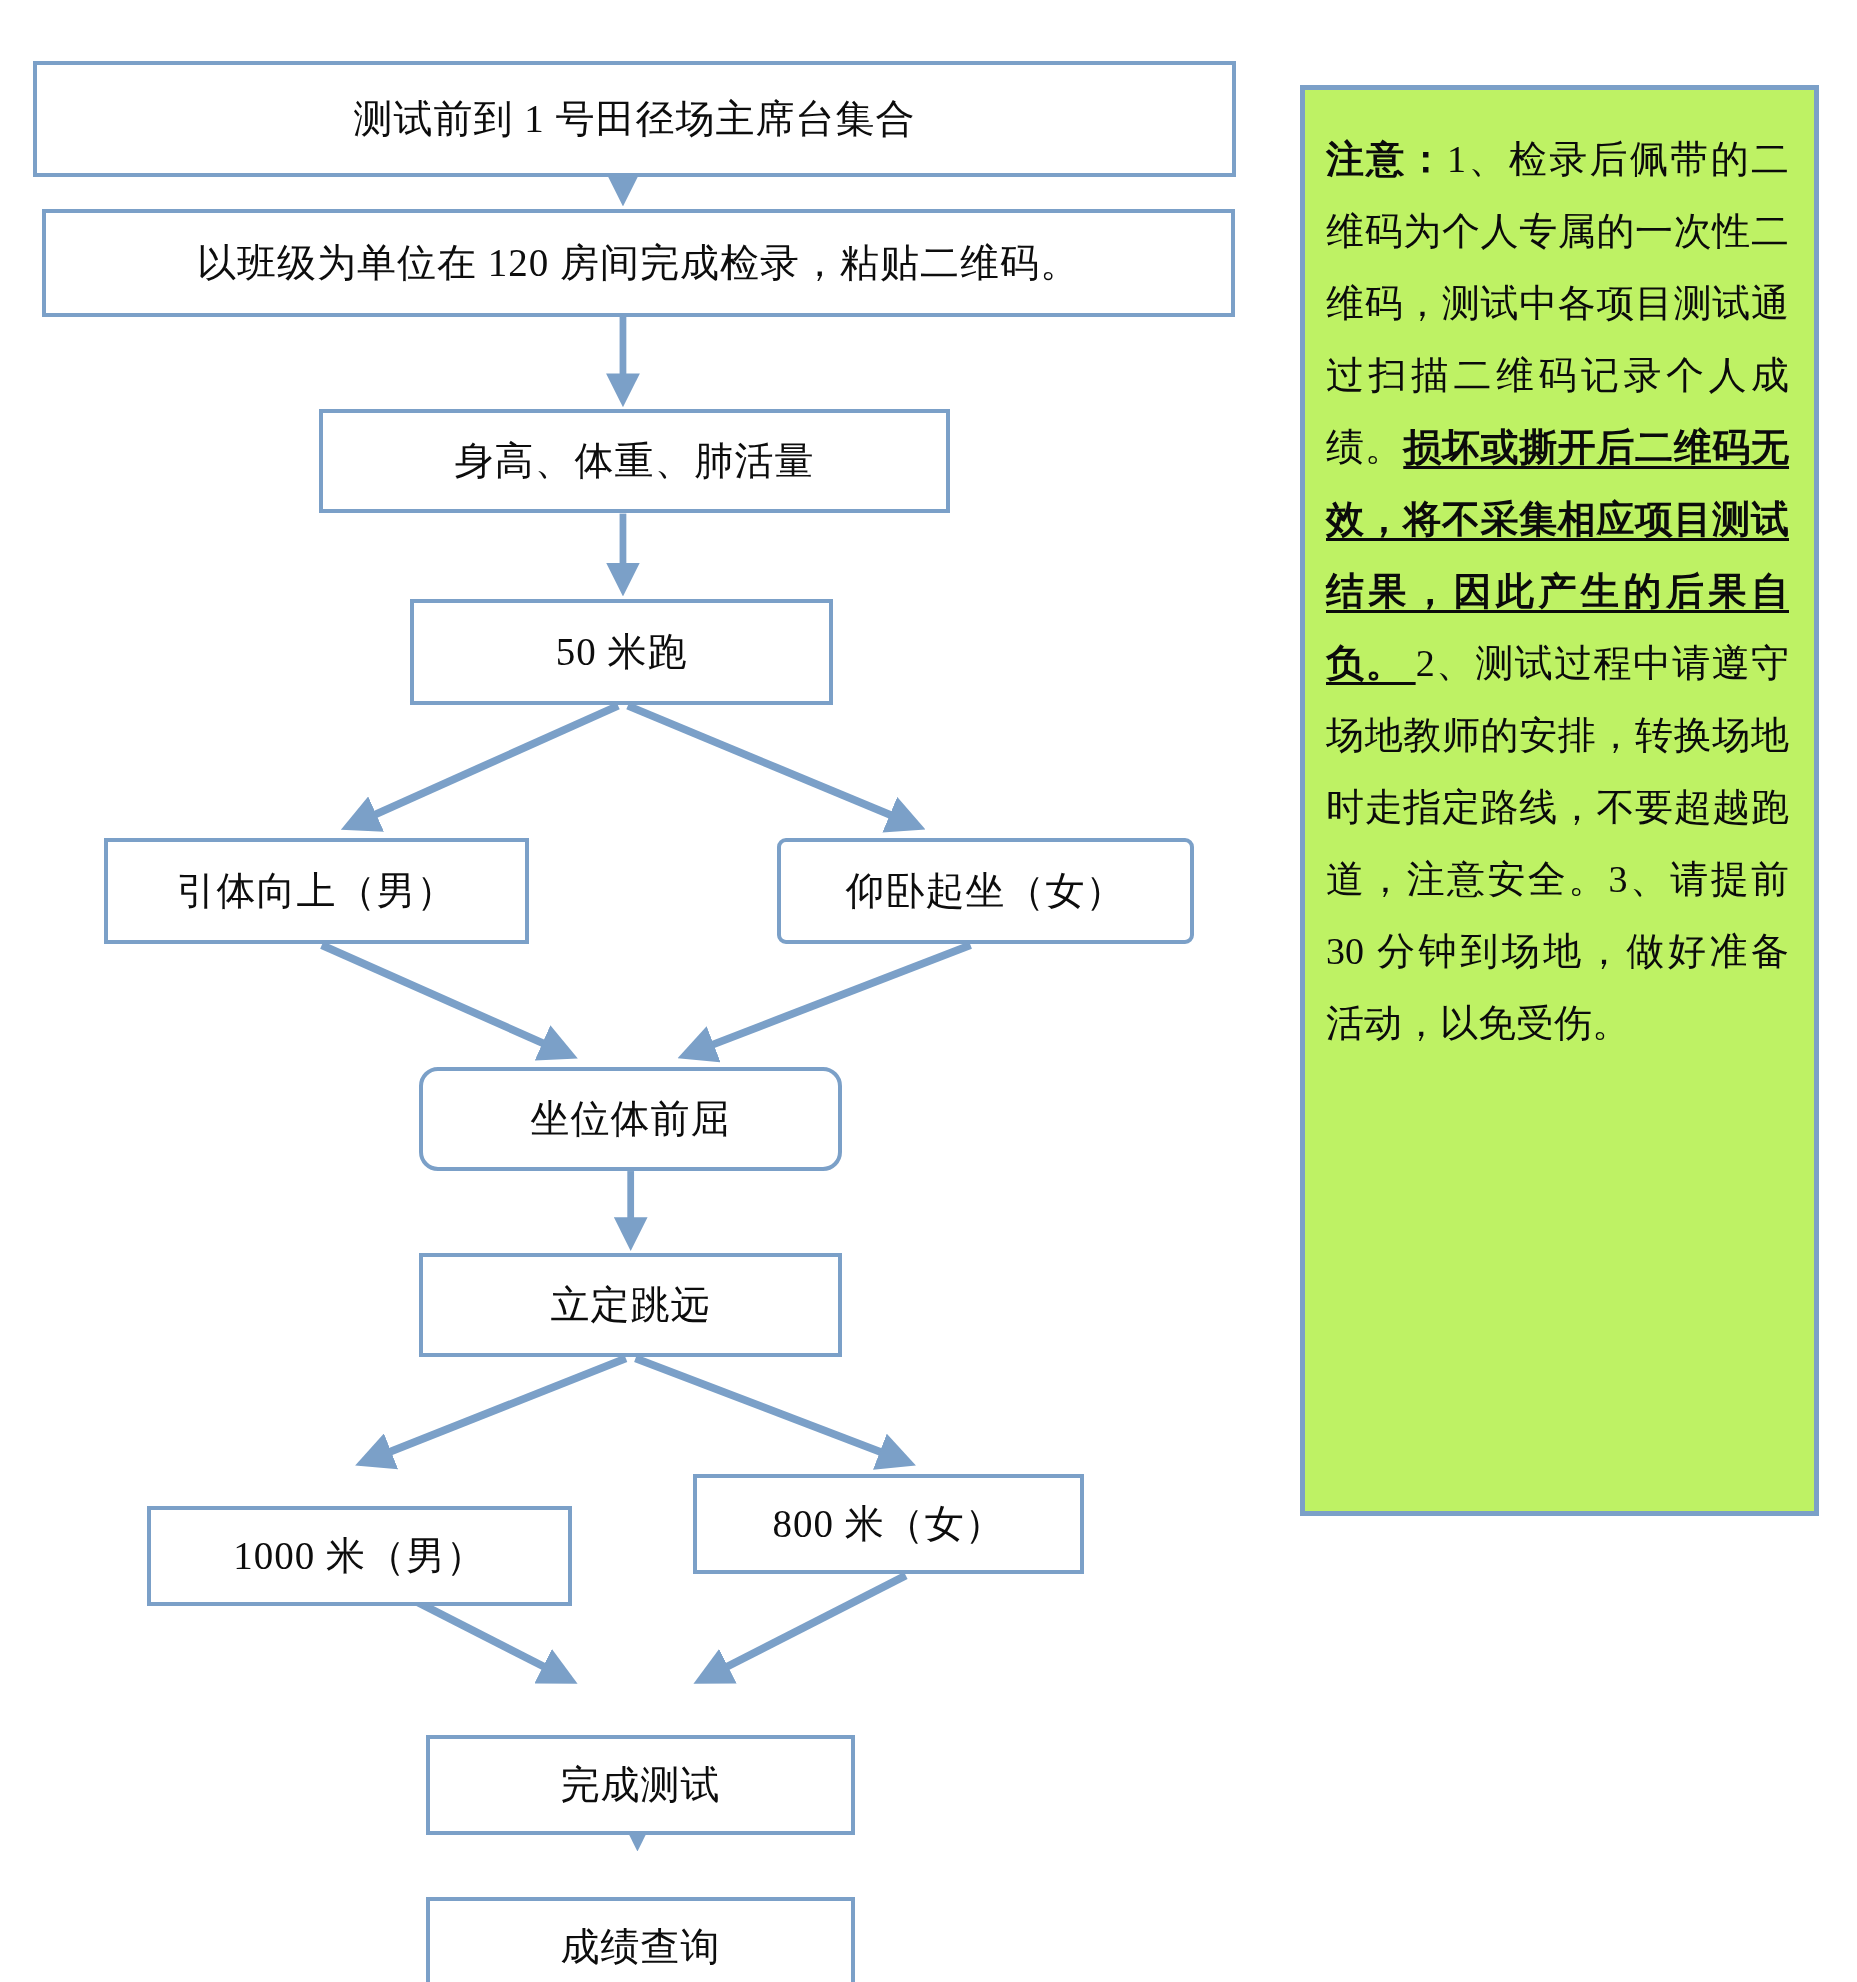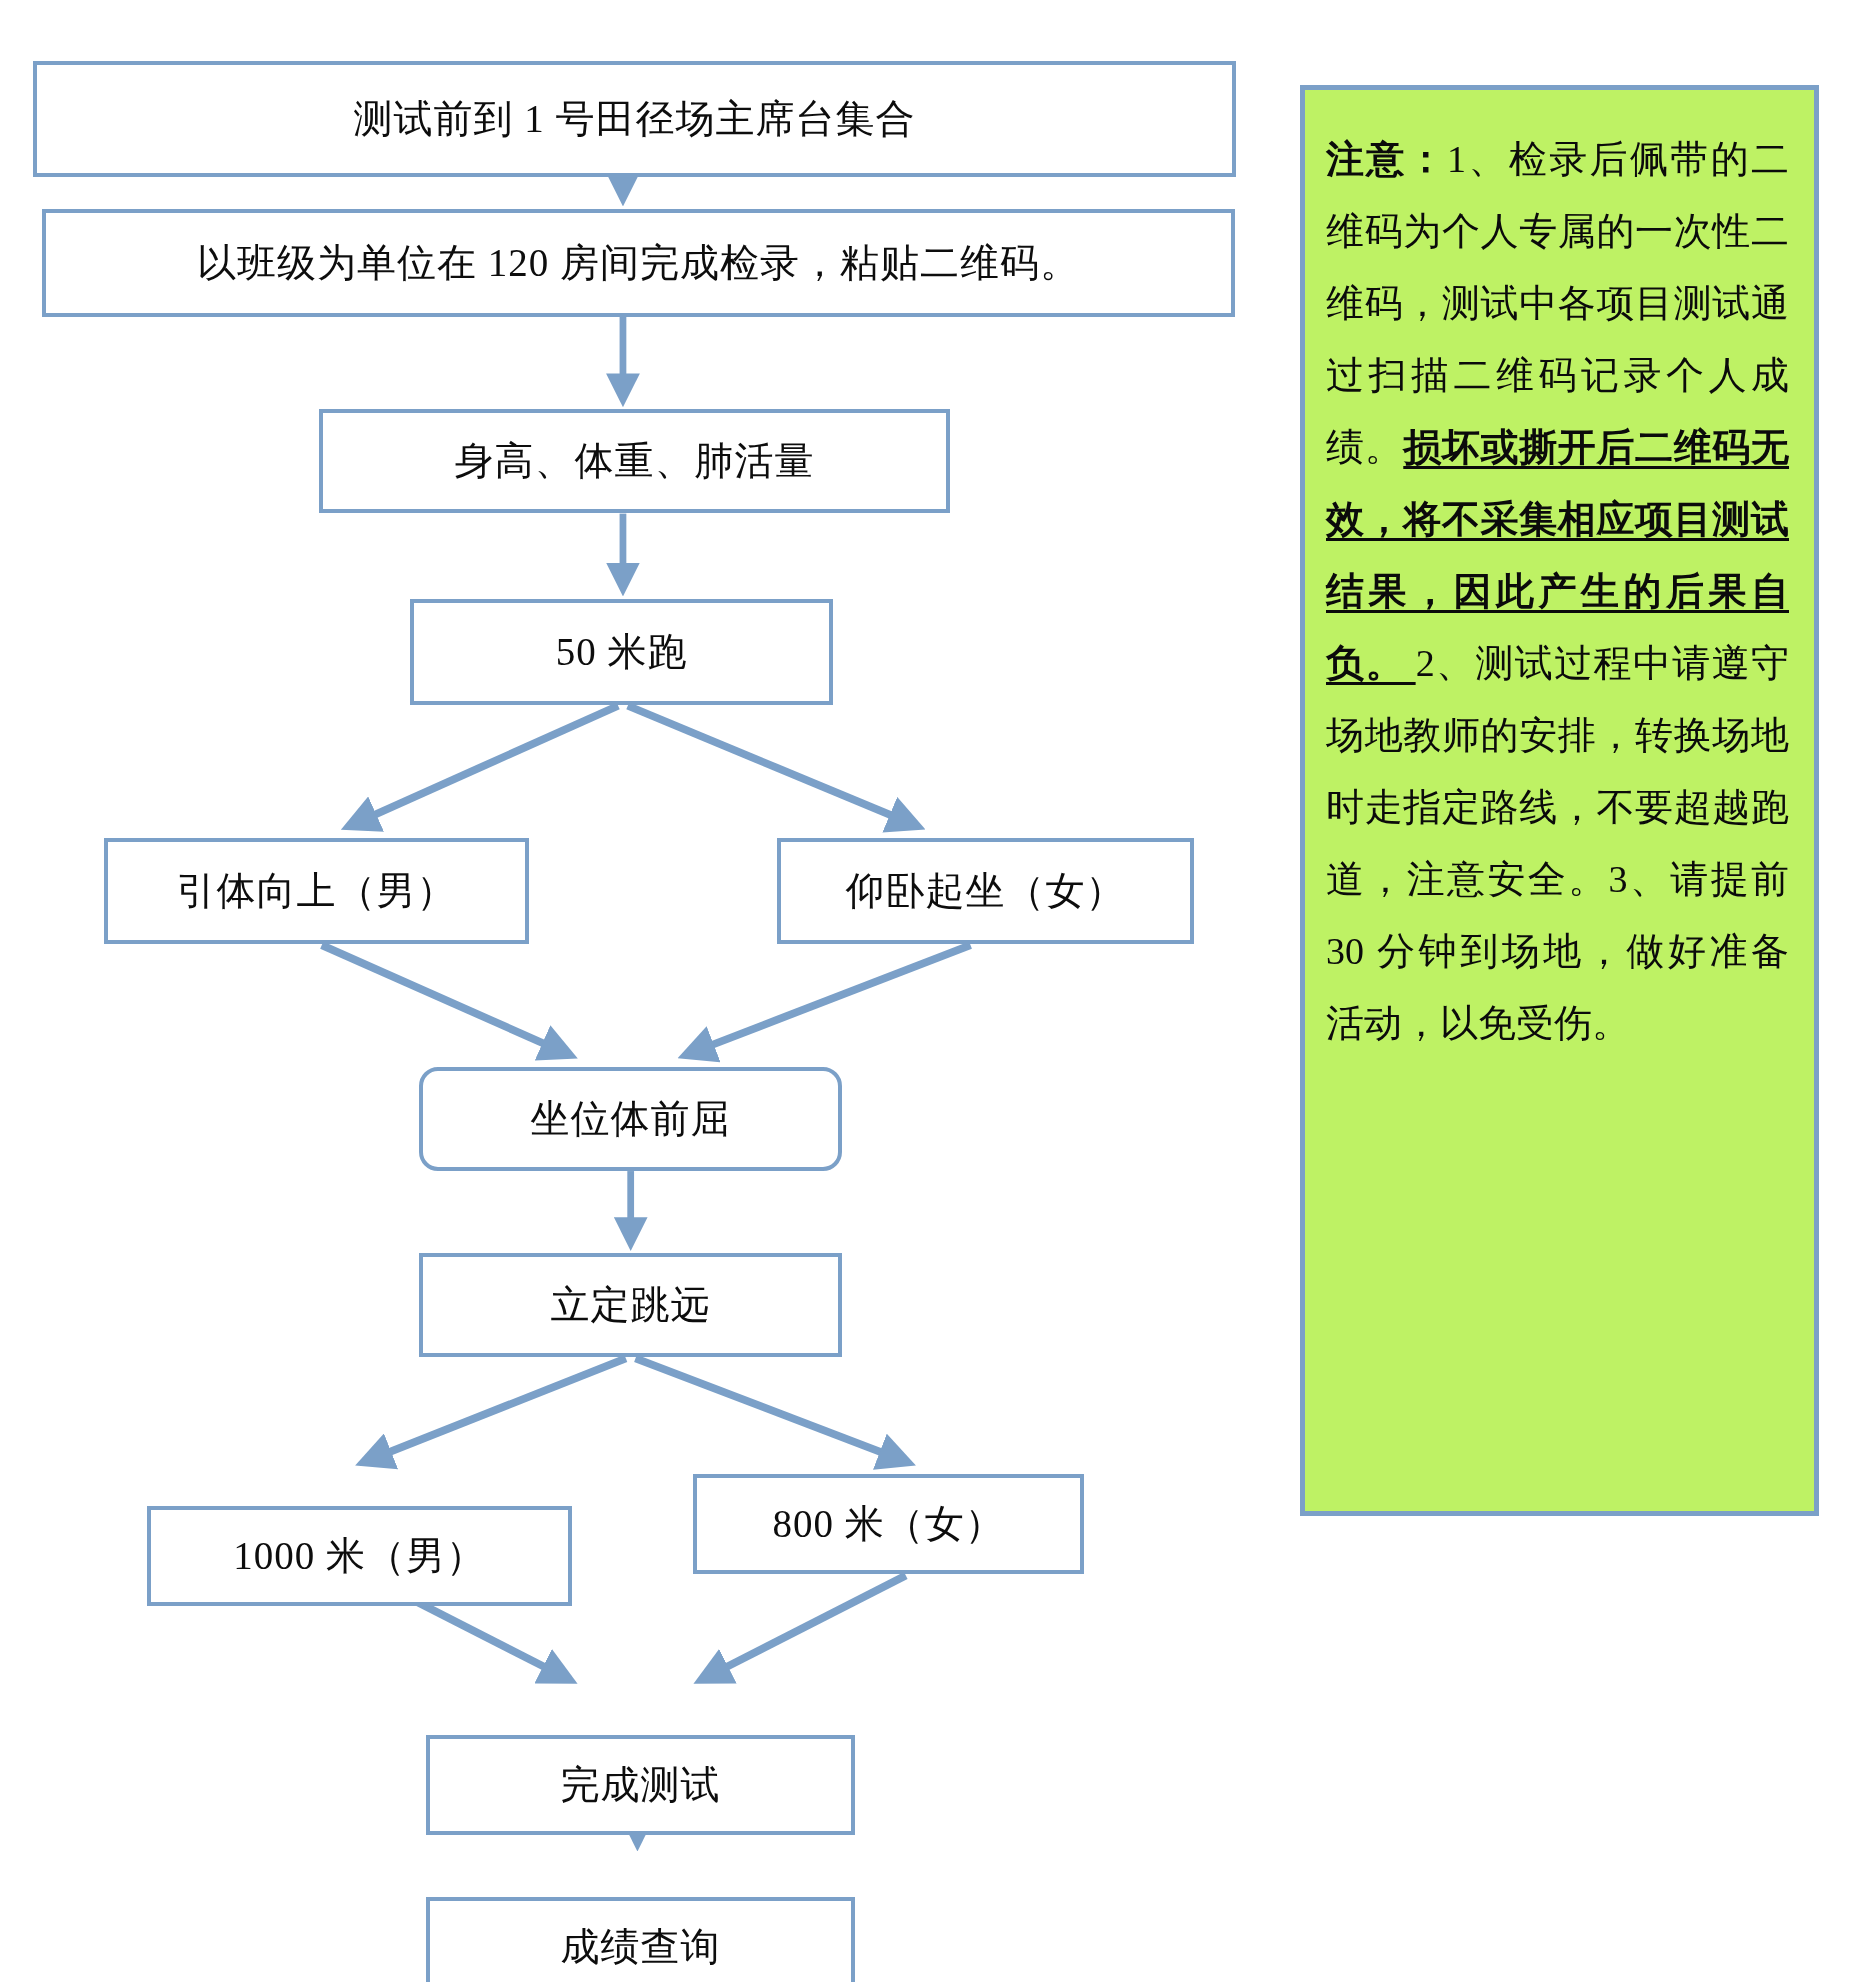--- a/index.html
+++ b/index.html
@@ -42,21 +42,21 @@
     white-space: nowrap;
     text-align: center;
   }
 
   
   #n-assemble   { left: 33px;  top: 21px;   width: 1203px; height: 116px; margin-top: 40px; }
   #n-checkin    { left: 42px;  top: 209px;  width: 1193px; height: 108px; }
   #n-measure    { left: 319px; top: 409px;  width: 631px;  height: 104px; }
   #n-run50      { left: 410px; top: 599px;  width: 423px;  height: 106px; }
   #n-pullup     { left: 104px; top: 838px;  width: 425px;  height: 106px; }
-  #n-situp      { left: 777px; top: 838px;  width: 417px;  height: 106px; }
+  #n-situp      { left: 777px; top: 838px;  width: 417px;  height: 106px; border-radius: 9px; }
   #n-sitreach   { left: 419px; top: 1067px; width: 423px;  height: 104px; border-radius: 19px; }
   #n-longjump   { left: 419px; top: 1253px; width: 423px;  height: 104px; }
   #n-run1000    { left: 147px; top: 1474px; width: 425px;  height: 100px; margin-top: 32px; }
   #n-run800     { left: 693px; top: 1474px; width: 391px;  height: 100px; }
   #n-finish     { left: 426px; top: 1692px; width: 429px;  height: 100px; margin-top: 43px; }
   #n-query      { left: 426px; top: 1897px; width: 429px;  height: 100px; }
 
   
   #notice-panel {
     position: absolute;

